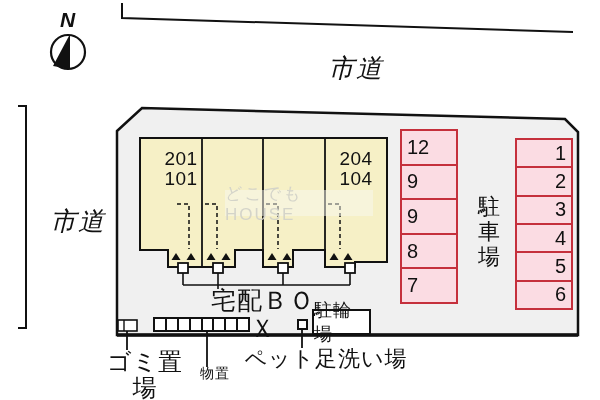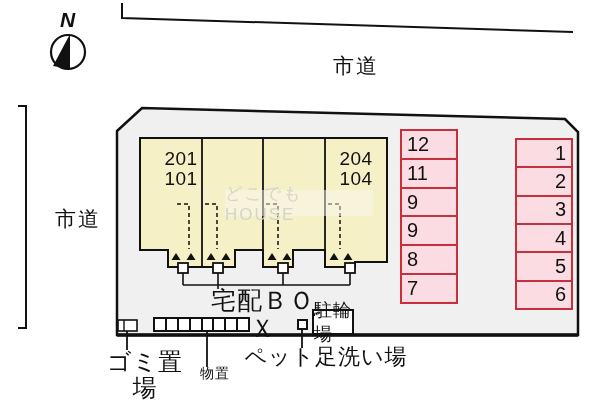--- a/index.html
+++ b/index.html
@@ -3,34 +3,34 @@
 <meta charset="utf-8">
 <style>
   html,body{margin:0;padding:0;background:#fff;}
   .stage{
     position:relative;width:600px;height:400px;background:#ffffff;overflow:hidden;
     font-family:"Liberation Sans","DejaVu Sans",sans-serif;color:#111;
   }
   svg{position:absolute;left:0;top:0;}
   
   .lbl{position:absolute;color:#111;line-height:1.1;white-space:pre-line;}
-  .road-lbl{font-size:21px;font-weight:500;letter-spacing:2px;text-align:center;}
+  .road-lbl{font-size:26px;font-weight:500;letter-spacing:2px;text-align:center;font-style:italic;}
   .unit-lbl{width:62px;text-align:center;font-size:19px;line-height:20px;font-weight:500;letter-spacing:0.5px;}
   .north-lbl{font-size:21px;font-weight:700;font-style:italic;}
   .vert-lbl{width:24px;font-size:22px;font-weight:500;line-height:25px;word-break:break-all;text-align:center;}
   .small-lbl{font-size:21px;font-weight:500;text-align:center;letter-spacing:1px;}
   
   .pcol{position:absolute;display:flex;flex-direction:column;}
   .pcell{flex:1;background:#fbdce3;border:2px solid #c5303c;box-sizing:border-box;
          margin-top:-2px;display:flex;align-items:center;font-size:20px;font-weight:500;color:#111;}
   .pcell:first-child{margin-top:0;}
   .pcol-left .pcell{justify-content:flex-start;padding-left:5px;}
   .pcol-right .pcell{justify-content:flex-end;padding-right:5px;}
   
-  .bike-box{position:absolute;left:312px;top:309px;width:42px;height:26px;background:#fff;
+  .bike-box{position:absolute;left:312px;top:309px;width:59px;height:26px;background:#fff;
             border:2px solid #111;box-sizing:border-box;display:flex;align-items:center;justify-content:center;
             font-size:18px;font-weight:500;letter-spacing:1px;}
   
   .pet-marker{position:absolute;left:297px;top:319px;width:11px;height:11px;background:#fff;
               border:2px solid #111;box-sizing:border-box;}
   
   .storage-strip{position:absolute;left:153px;top:317px;width:97px;height:15px;background:#111;
                  display:flex;gap:2px;padding:2px;box-sizing:border-box;}
   .storage-cell{flex:1;background:#fff;}
   
@@ -117,36 +117,36 @@
 
   <div class="lbl unit-lbl" style="left:140px;top:149px;padding-left:10px;">201
 101</div>
   <div class="lbl unit-lbl" style="left:325px;top:149px;">204
 104</div>
 
   <div class="watermark">どこでもHOUSE</div>
 
   <div class="pcol pcol-left" style="left:400px;top:129px;width:58px;height:175px;">
     <div class="pcell">12</div>
-    <div class="pcell">11</div>
     <div class="pcell">9</div>
     <div class="pcell">9</div>
     <div class="pcell">8</div>
     <div class="pcell">7</div>
   </div>
 
   <div class="pcol pcol-right" style="left:515px;top:138px;width:58px;height:172px;">
     <div class="pcell">1</div>
     <div class="pcell">2</div>
     <div class="pcell">3</div>
     <div class="pcell">4</div>
     <div class="pcell">5</div>
     <div class="pcell">6</div>
   </div>
 
+  <div class="lbl vert-lbl" style="left:477px;top:194px;">駐車場</div>
 
   <div class="lbl small-lbl" style="left:205px;top:287px;width:116px;font-size:25px;">宅配ＢＯＸ</div>
 
   <div class="bike-box">
     <span>駐輪場</span>
   </div>
 
   <div class="pet-marker"></div>
 
   <div class="storage-strip">
@@ -155,15 +155,15 @@
     <div class="storage-cell"></div>
     <div class="storage-cell"></div>
     <div class="storage-cell"></div>
     <div class="storage-cell"></div>
     <div class="storage-cell"></div>
     <div class="storage-cell"></div>
   </div>
 
   <div class="lbl small-lbl" style="left:100px;top:349px;width:90px;font-size:24px;">ゴミ置場</div>
   <div class="lbl small-lbl" style="left:188px;top:366px;width:54px;font-size:14px;">物置</div>
-  <div class="lbl small-lbl" style="left:238px;top:347px;width:176px;font-size:22px;font-family:Liberation Mono, monospace;">ペット足洗い場</div>
+  <div class="lbl small-lbl" style="left:238px;top:347px;width:176px;font-size:22px;">ペット足洗い場</div>
 
 </div>
 
 </body></html>

